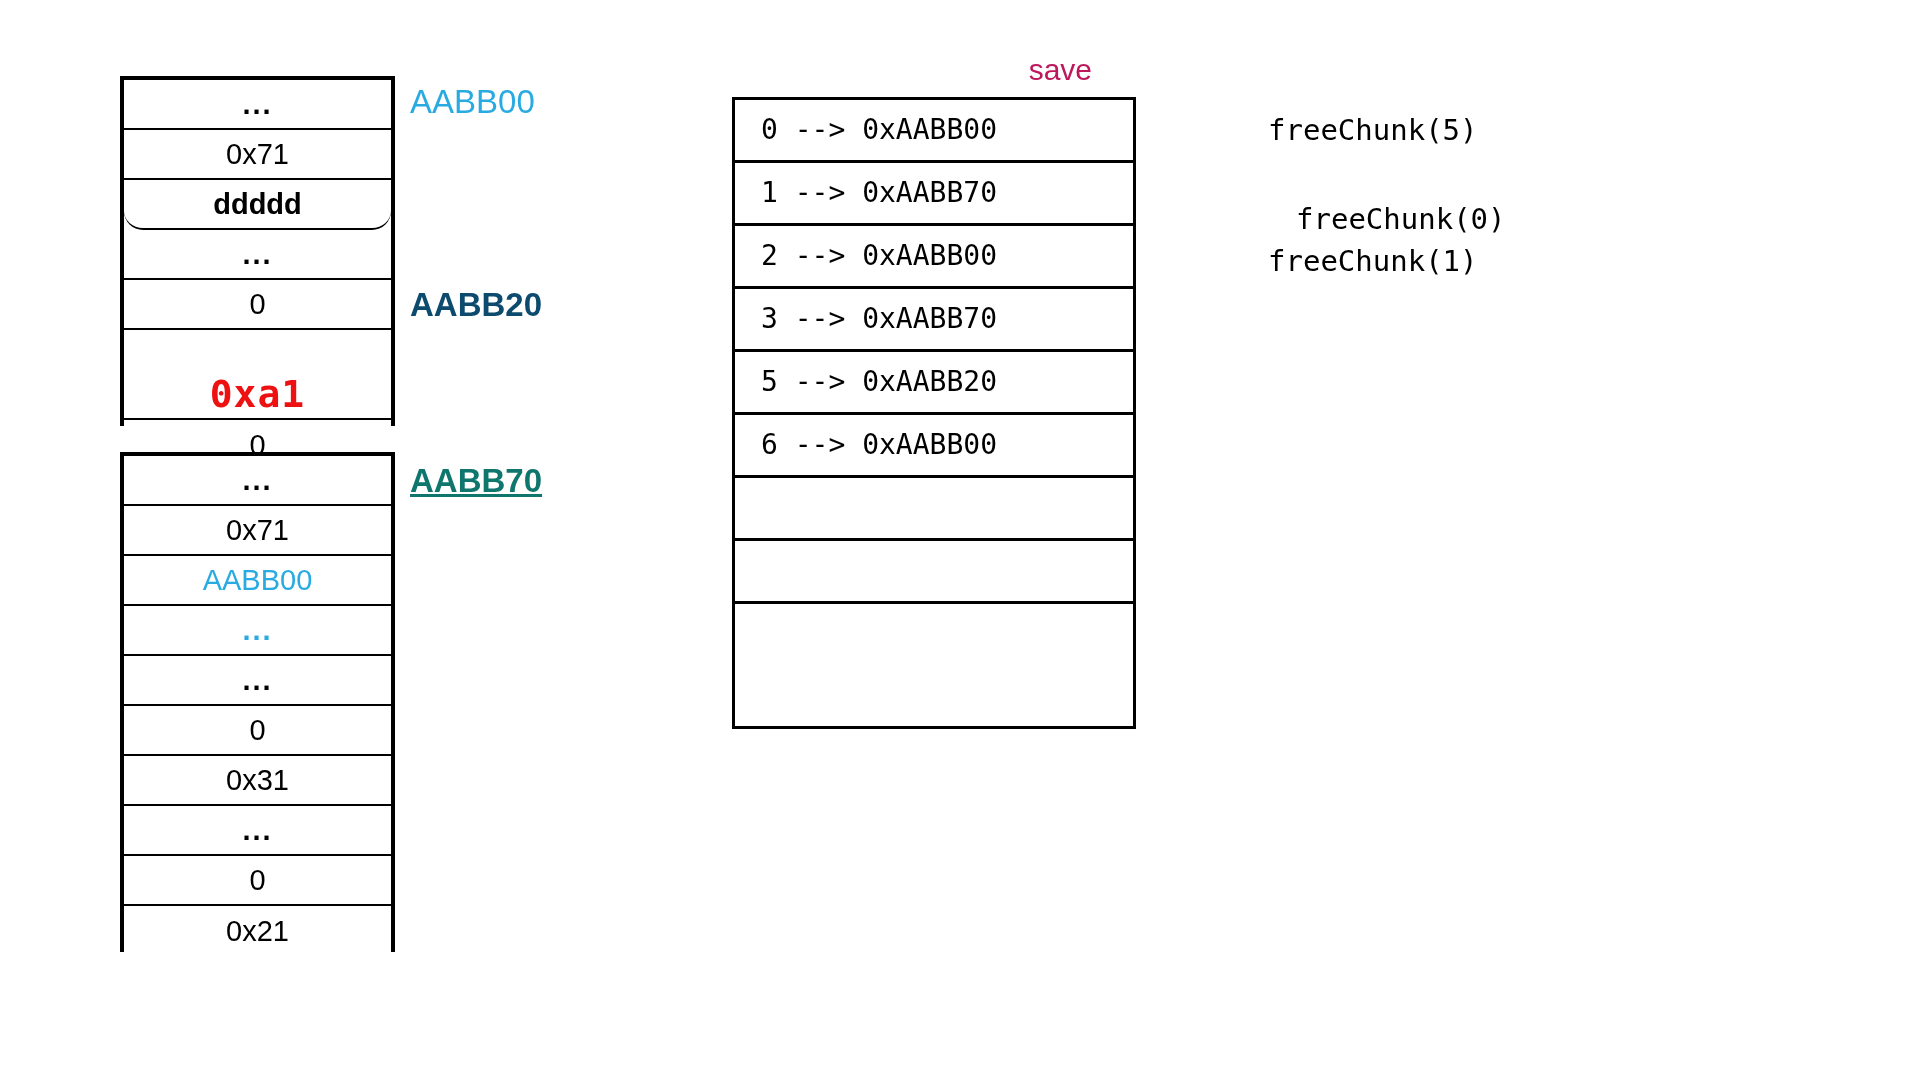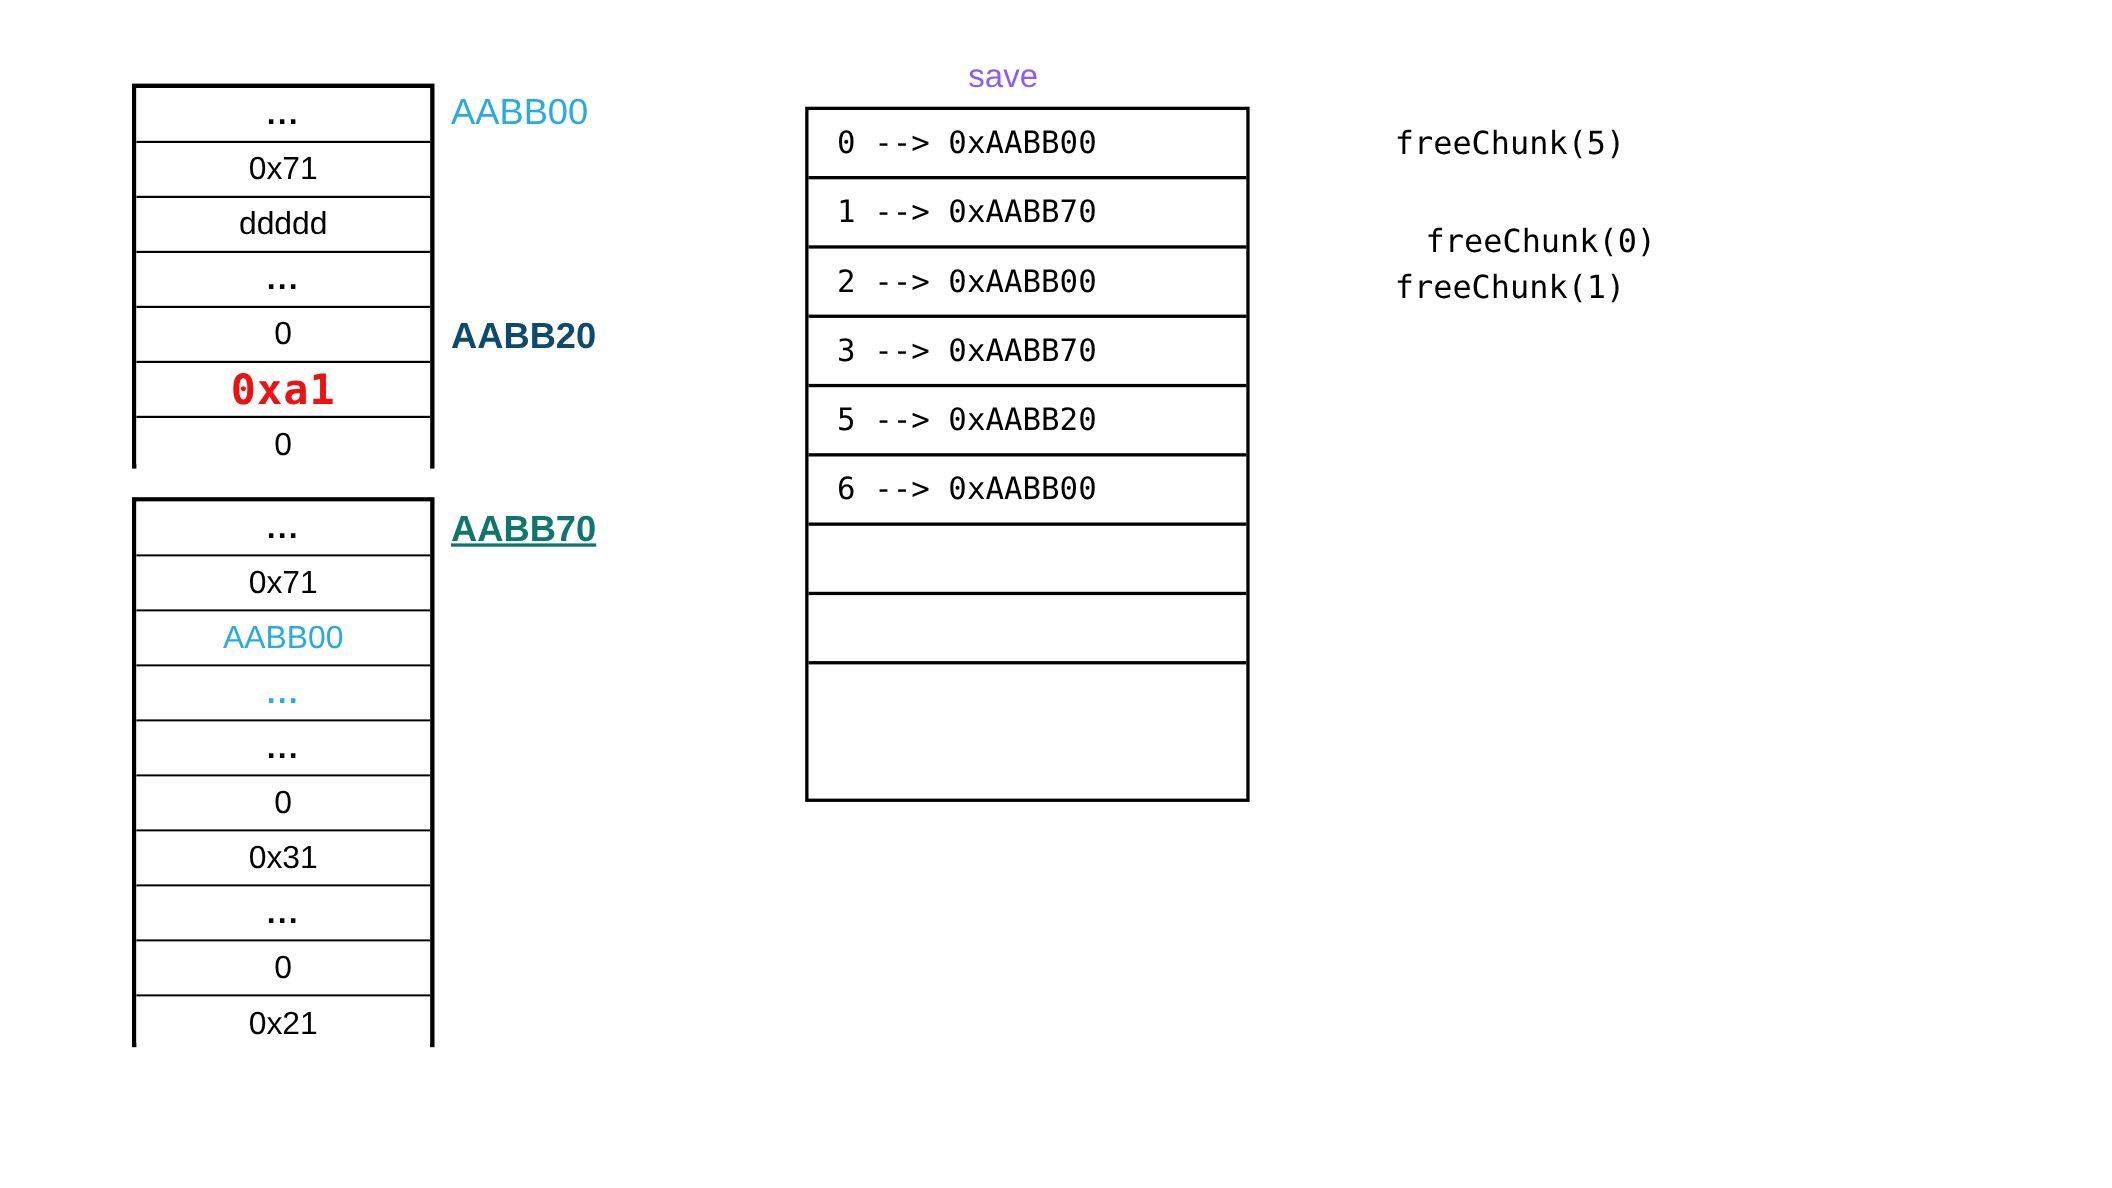--- a/index.html
+++ b/index.html
@@ -30,23 +30,23 @@
     align-items: center;
     justify-content: center;
     font-family: "Liberation Sans", sans-serif;
     font-size: 29px;
     line-height: 1;
     color: #000000;
     background: #ffffff;
   }
   .mem-row:last-child { border-bottom: none; }
 
-  .mem-row.bold   { font-weight: normal; }
+  .mem-row.bold   { font-weight: bold; border-radius: 19px; }
   .mem-row.cyan   { color: #29ABE2; }
-  .mem-row.red    { color: #EE1111; font-family: "DejaVu Sans Mono", monospace; font-size: 38px; font-weight: bold; letter-spacing: 1px;}
+  .mem-row.red    { color: #EE1111; font-family: "DejaVu Sans Mono", monospace; font-size: 38px; font-weight: bold; letter-spacing: 1px; margin-top: 40px;}
   .mem-row.ell    { letter-spacing: 2px; font-weight: bold; }
 
   
   #table-chunk-a { left: 120px; top: 76px; width: 275px; height: 350px; }
   #table-chunk-a .mem-row { height: 50px; }
 
   
   #table-chunk-b { left: 120px; top: 452px; width: 275px; height: 500px; }
   #table-chunk-b .mem-row { height: 50px; }
 
@@ -61,24 +61,24 @@
   #label-aabb00 { left: 410px; top: 85px;  color: #29ABE2; }
   #label-aabb20 { left: 410px; top: 288px; color: #0c4a6e; font-weight: bold; }
   #label-aabb70 { left: 410px; top: 464px; color: #0f766e; font-weight: bold; text-decoration: underline; }
 
   
   #save-title {
     position: absolute;
     left: 732px;
     top: 55px;
     width: 360px;
-    text-align: center;
+    text-align: right;
     font-size: 30px;
     line-height: 1;
-    color: #8b5cf6;
+    color: #be185d;
   }
   #table-save {
     position: absolute;
     left: 732px;
     top: 97px;
     width: 404px;
     height: 632px;
     box-sizing: border-box;
     border: 3px solid #000000;
     background: #ffffff;

